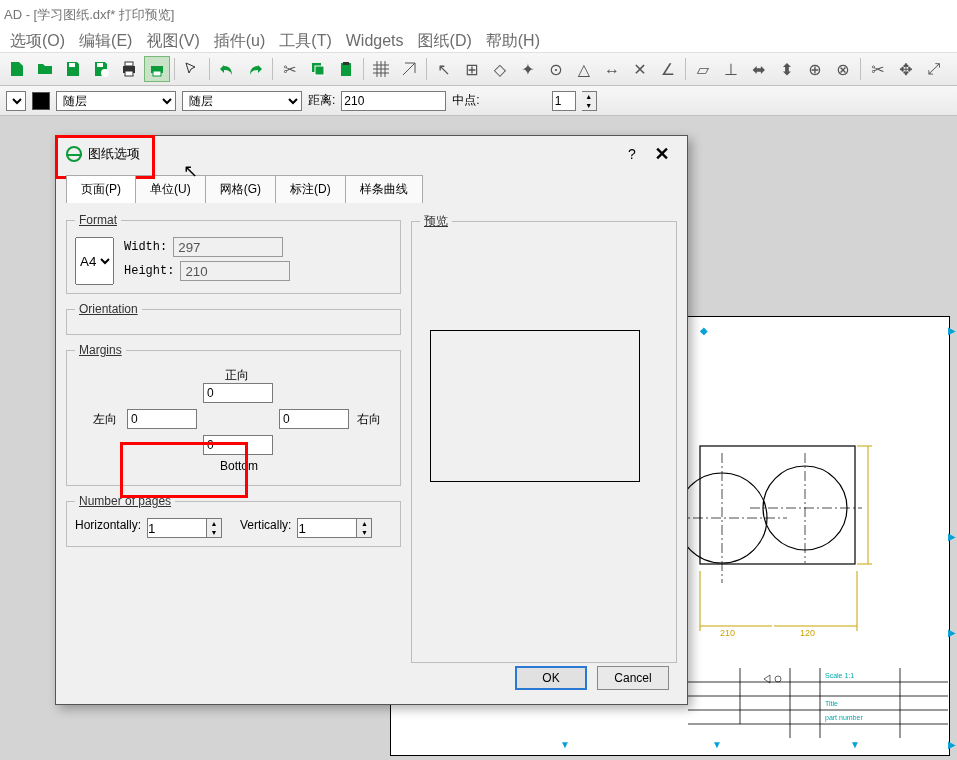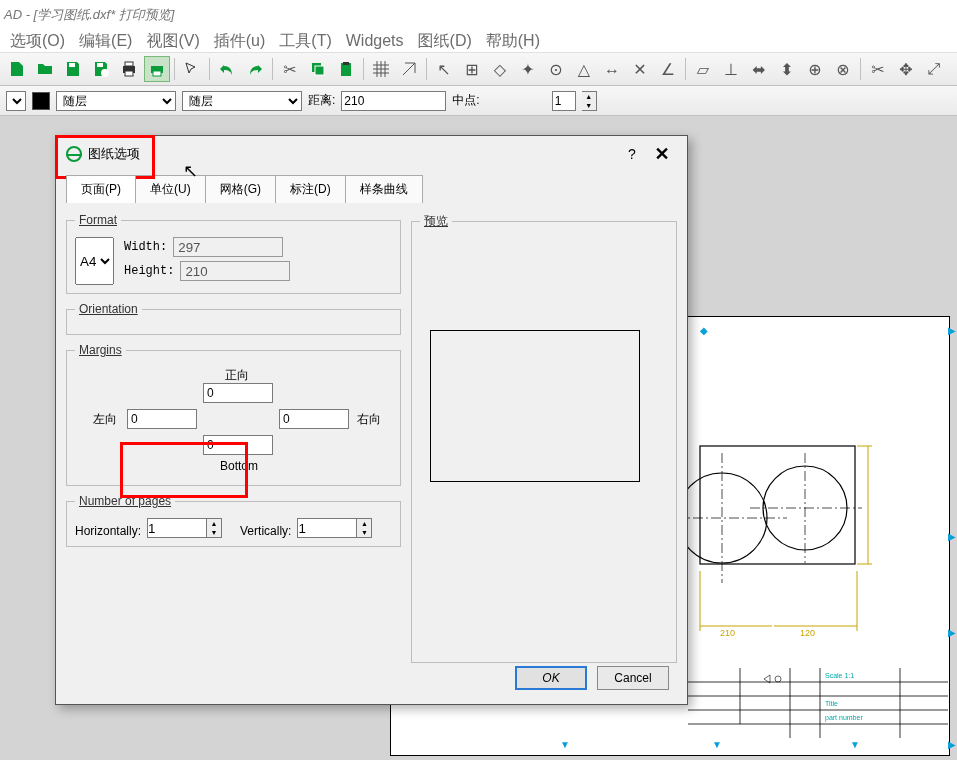--- a/index.html
+++ b/index.html
@@ -1,18 +1,18 @@
 <!DOCTYPE html>
 <html><head>
 <meta charset="utf-8">
 <style>
 * { box-sizing: border-box; margin: 0; padding: 0; font-family: "Microsoft YaHei", "SimSun", sans-serif; }
 body { background: #d4d4d4; width: 957px; height: 760px; overflow: hidden; position: relative; }
 
-.titlebar { background: #fff; height: 30px; display: flex; align-items: center; padding-left: 4px; color: #757575; font-size: 13px; font-style: italic; }
+.titlebar { background: #fff; height: 30px; display: flex; align-items: center; padding-left: 4px; color: #757575; font-size: 13px; }
 .menubar { background: #fff; height: 22px; display: flex; align-items: center; gap: 14px; padding-left: 10px; color: #6c6c6c; font-size: 16px; }
 .menubar span { cursor: default; }
 
 .toolbar { background: linear-gradient(#f7f7f7, #eaeaea); height: 34px; border-top: 1px solid #e0e0e0; border-bottom: 1px solid #c0c0c0; display: flex; align-items: center; padding: 0 4px; gap: 2px; }
 .tbtn { width: 26px; height: 26px; border: 1px solid transparent; display: flex; align-items: center; justify-content: center; font-size: 16px; color: #555; cursor: pointer; }
 .tbtn.green svg { fill: #0a9b3a; }
 .tsep { width: 1px; height: 22px; background: #c0c0c0; margin: 0 2px; }
 .tbtn.active { background: #c9e3c9; border: 1px solid #7ab87a; }
 
 .optbar { background: linear-gradient(#f7f7f7, #eaeaea); height: 30px; border-bottom: 1px solid #c0c0c0; display: flex; align-items: center; padding: 0 6px; gap: 6px; font-size: 12px; }
@@ -52,33 +52,33 @@
 .fmt-row label { font-family: "Courier New", monospace; }
 .fmt-row input { width: 110px; height: 20px; background: #f0f0f0; border: 1px solid #999; padding: 0 4px; color: #555; }
 
 .orient-row { display: flex; align-items: center; gap: 14px; font-size: 13px; font-family: "Microsoft YaHei"; }
 .orient-row label { display: flex; align-items: center; gap: 4px; }
 
 .margin-grid { position: relative; height: 110px; }
 .margin-grid .lbl { position: absolute; font-size: 12px; }
 .margin-grid input { position: absolute; width: 70px; height: 20px; border: 1px solid #7a7a7a; padding: 0 3px; font-size: 12px; }
 
-.pages-row { display: flex; align-items: flex-end; gap: 6px; font-size: 12px; font-family: "Courier New", monospace; }
+.pages-row { display: flex; align-items: flex-start; gap: 6px; font-size: 12px; font-family: "Courier New", monospace; }
 .pages-row input { width: 60px; height: 20px; border: 1px solid #7a7a7a; }
 .spinner-wrap { display: flex; }
 .spin-btns { display: flex; flex-direction: column; border: 1px solid #7a7a7a; border-left: none; }
 .spin-btns span { width: 14px; height: 9px; font-size: 7px; text-align: center; line-height: 9px; background: #eee; cursor: pointer; }
 
 fieldset.preview { height: 100%; }
 .preview-box { width: 100%; height: 360px; position: relative; }
 .preview-page { position: absolute; left: 10px; top: 90px; width: 210px; height: 152px; border: 1px solid #000; }
 
 .dialog-buttons { position: absolute; bottom: 14px; right: 18px; display: flex; gap: 10px; }
 .dialog-buttons button { width: 72px; height: 24px; font-size: 12px; border: 1px solid #888; background: #e9e9e9; cursor: pointer; }
-.dialog-buttons button.primary { border: 2px solid #2a7ad4; background: #e1e1e1; font-style: italic; }
+.dialog-buttons button.primary { border: 2px solid #2a7ad4; background: #e1e1e1; }
 
 .cursor { position: absolute; left: 183px; top: 160px; font-size: 18px; pointer-events: none; z-index: 20; }
 
 .dim-arrow { stroke: #c9a400; stroke-width: 1; fill: none; }
 .dim-text { fill: #c9a400; font-size: 9px; font-family: sans-serif; }
 .part-line { stroke: #000; stroke-width: 1.2; fill: none; }
 .center-line { stroke: #000; stroke-width: 0.7; stroke-dasharray: 10 3 2 3; fill: none; }
 .titleblock line { stroke: #000; stroke-width: 0.8; }
 .titleblock text { font-size: 7px; fill: #0aa; font-family: sans-serif; }
 .edge-marker { fill: #0aa0d8; font-size: 10px; }

